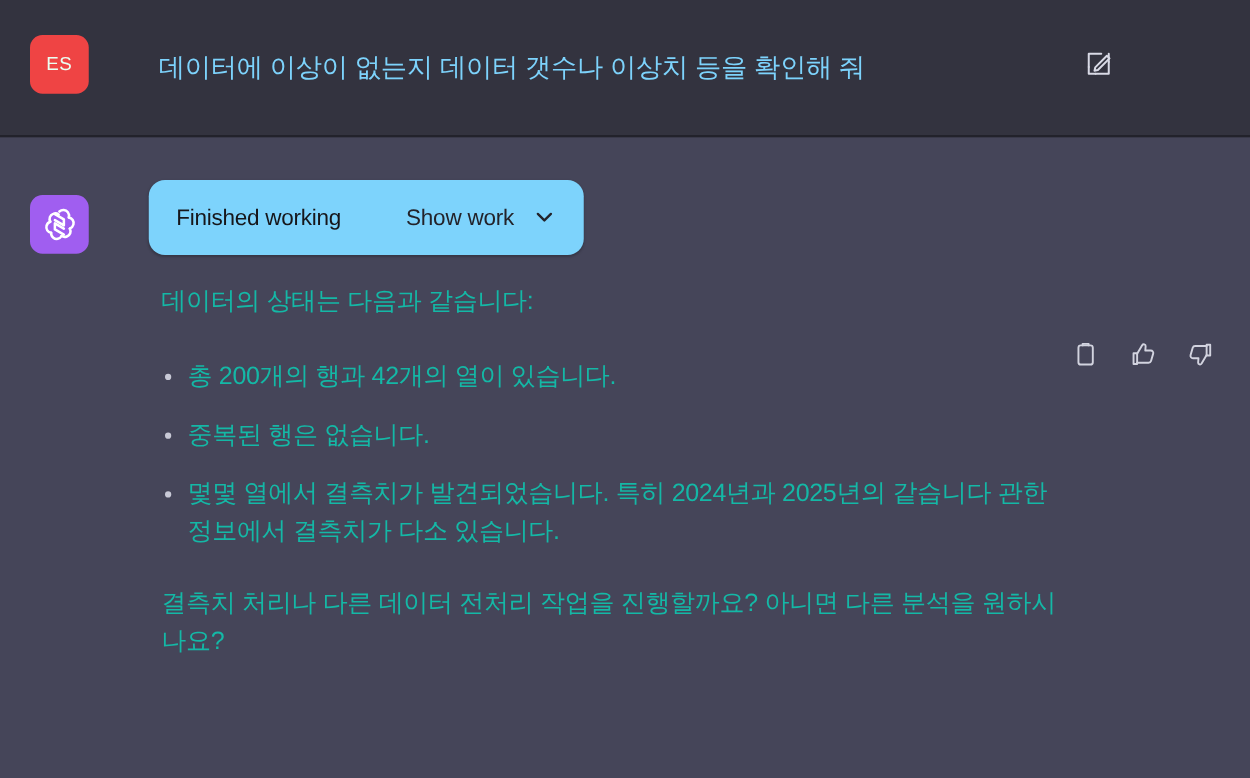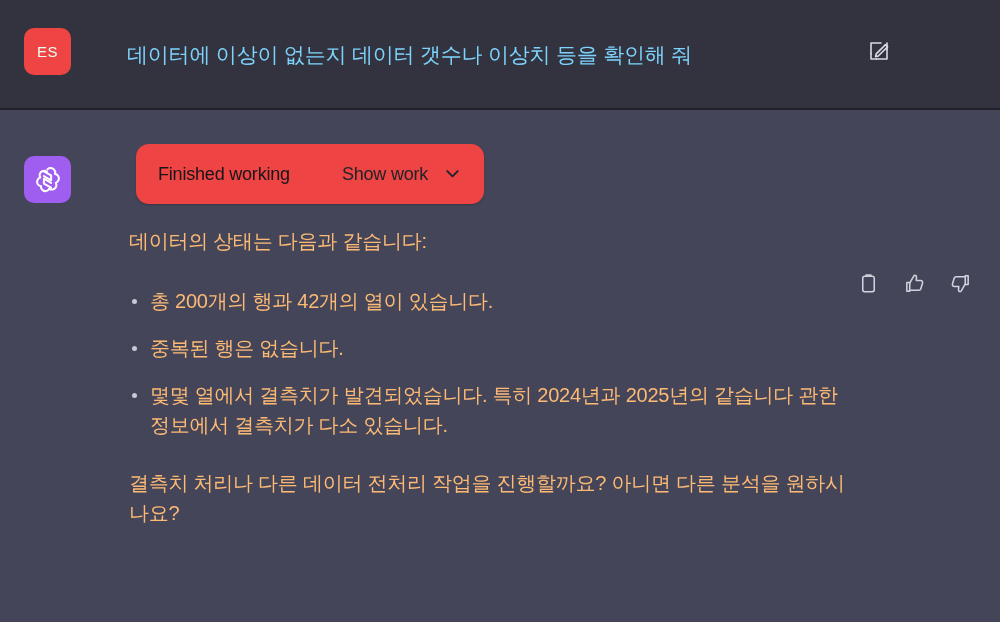--- a/index.html
+++ b/index.html
@@ -102,27 +102,27 @@
   .assistant-body {
     margin-left: 80px;
     margin-right: 130px;
   }
 
   
   .work-card {
     display: inline-flex;
     align-items: center;
     justify-content: space-between;
-    background: #ef4444;
+    background: #7dd3fc;
     border-radius: 13px;
     padding: 0 22px;
     height: 60px;
     min-width: 325px;
     box-sizing: border-box;
-    margin-left: 32px;
+    margin-left: 15px;
     box-shadow: 0 1px 2px rgba(0,0,0,0.22);
   }
   .work-card .title {
     color: #16161a;
     font-size: 18px;
     letter-spacing: -0.2px;
   }
   .work-card .right {
     display: flex;
     gap: 15px;
@@ -132,21 +132,21 @@
     color: #23232a;
     font-size: 18px;
     letter-spacing: -0.2px;
   }
   .chev svg { display:block; width: 19px; height: 19px; }
 
   
   .prose {
     margin-top: 22px;
     margin-left: 25px;
-    color: #fdba74;
+    color: #14b8a6;
     font-size: 20px;
     line-height: 1.5;
     letter-spacing: -0.25px;
   }
   .prose .lead {
     margin: 0 0 30px 0;
   }
   ul.bullets {
     list-style: none;
     margin: 0 0 0 0;

